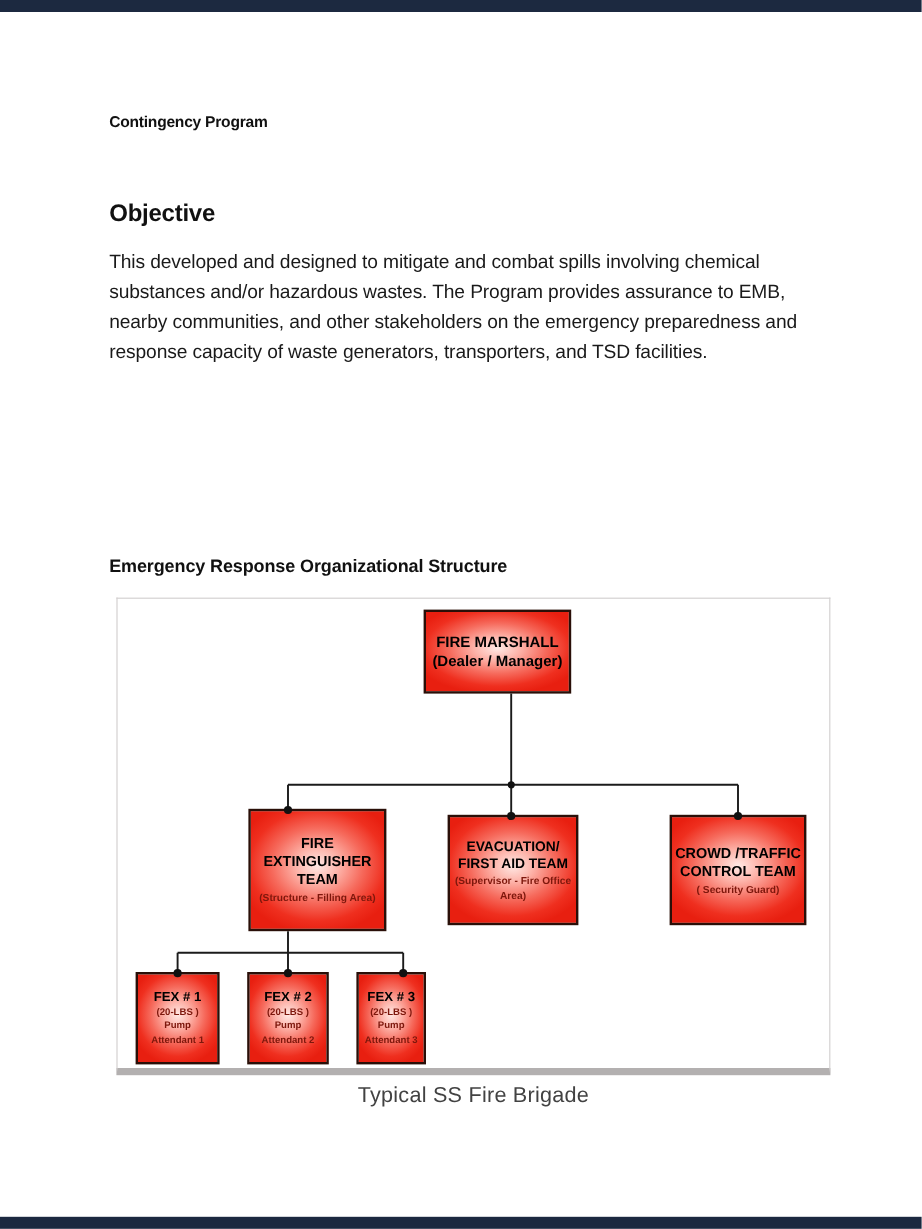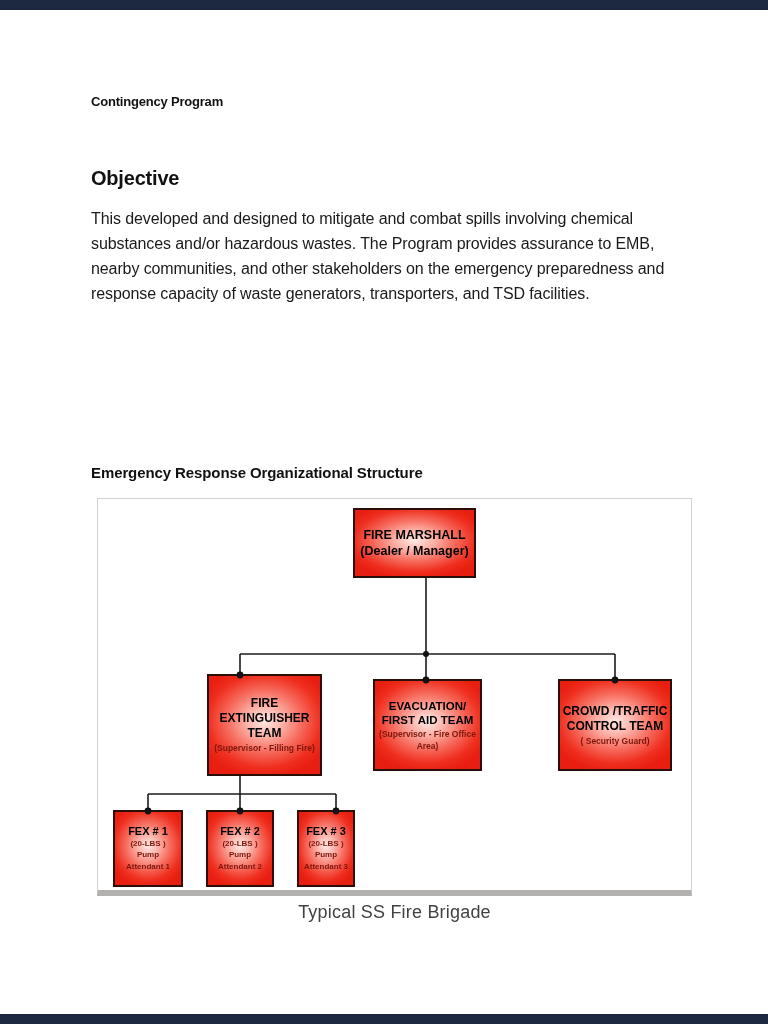--- a/index.html
+++ b/index.html
@@ -139,21 +139,21 @@
 
   <div class="node node-marshall">
     <div class="title">FIRE MARSHALL</div>
     <div class="title">(Dealer /  Manager)</div>
   </div>
 
   <div class="node node-ext">
     <div class="title">FIRE</div>
     <div class="title">EXTINGUISHER</div>
     <div class="title">TEAM</div>
-    <div class="sub">(Supervisor - Filling  Fire)</div>
+    <div class="sub">(Structure - Filling  Area)</div>
   </div>
 
   <div class="node node-evac">
     <div class="title">EVACUATION/</div>
     <div class="title">FIRST AID TEAM</div>
     <div class="sub">(Supervisor - Fire  Office</div>
     <div class="sub">Area)</div>
   </div>
 
   <div class="node node-crowd">

